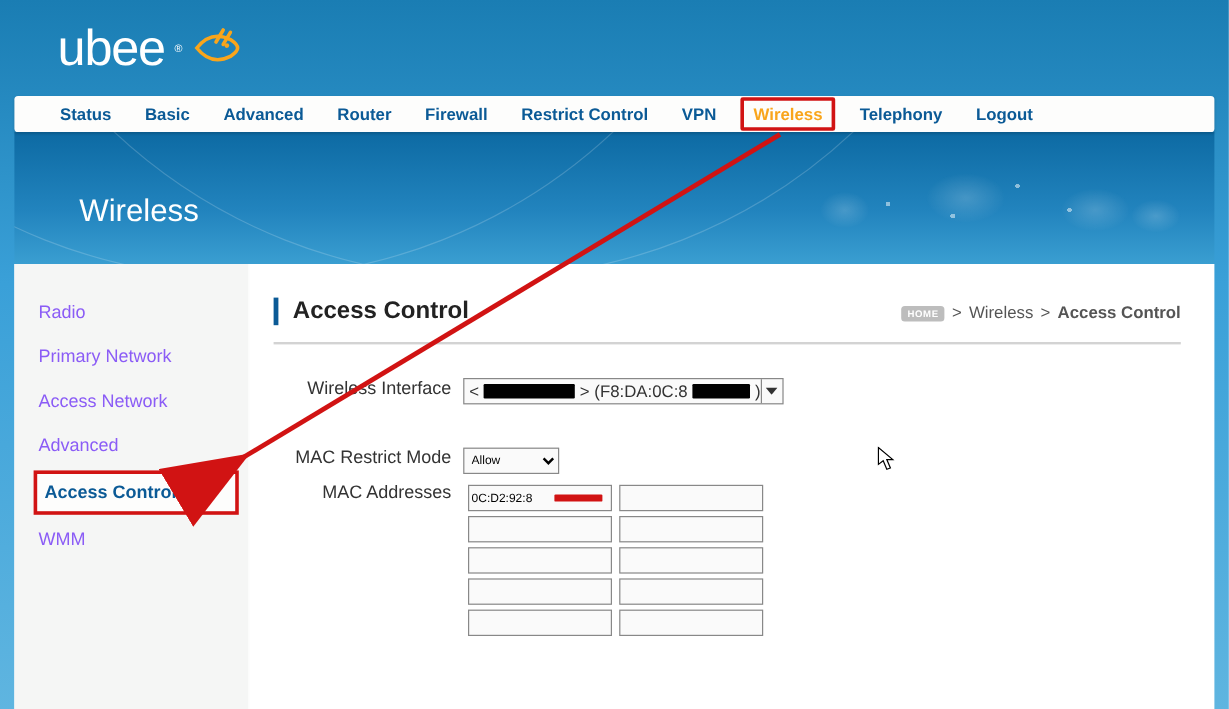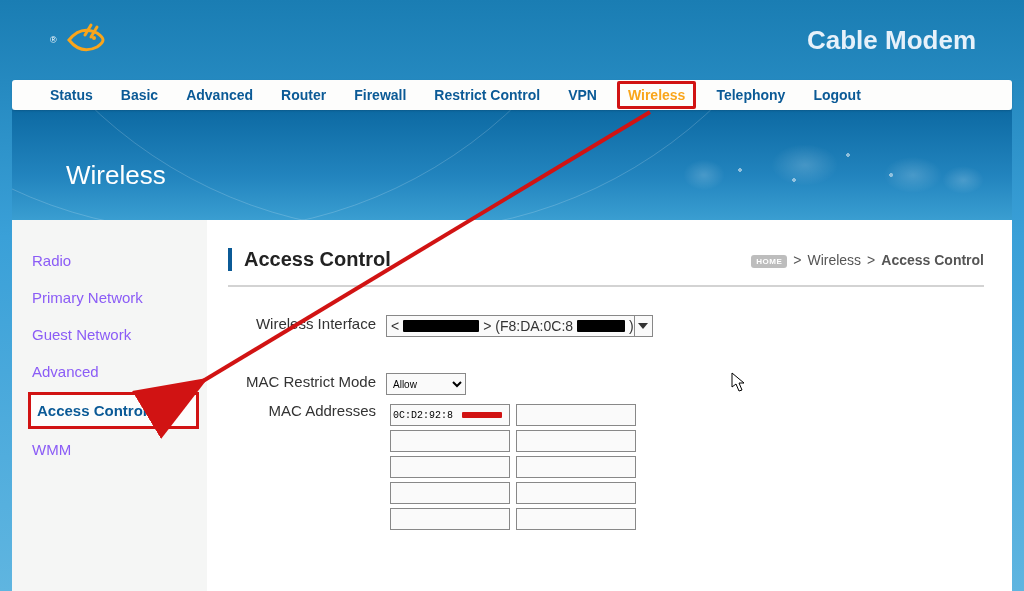--- a/index.html
+++ b/index.html
@@ -211,21 +211,21 @@
     border-radius: 1px;
     margin: 0 4px;
   }
   .iface-wrap .chev {
     width: 18px; text-align: center;
     border-left: 1px solid #888;
     align-self: stretch;
     display: flex; align-items: center; justify-content: center;
   }
   .mac-grid input.mac { width: 120px; }
-  .mac-grid td { padding: 1px 2px; font-family: Liberation Mono, monospace; }
+  .mac-grid td { padding: 1px 2px; }
   .mac-val-redact {
     position: absolute;
     background: #d11313;
     height: 6px;
     border-radius: 1px;
   }
   .mac-cell { position: relative; display: inline-block; }
 
   
   .arrow-svg {
@@ -242,28 +242,28 @@
     left: 523px; top: 152px;
     width: 16px; height: 22px;
     z-index: 15;
   }
 </style>
 </head>
 <body>
 
 <div class="header">
   <div class="logo">
+    <span class="logo-text">ubee</span>
       <span class="logo-reg">®</span>
     <svg width="42" height="42" viewBox="0 0 42 42">
       <path d="M6 21 Q18 6 34 14 Q40 18 40 21 Q40 24 34 28 Q18 36 6 21 Z" fill="none" stroke="#f9a51b" stroke-width="3"></path>
       <path d="M28 6 L22 16 M34 8 L28 18" stroke="#f9a51b" stroke-width="3" fill="none" stroke-linecap="round"></path>
       <circle cx="31" cy="19" r="2" fill="#f9a51b"></circle>
     </svg>
   </div>
-  <div class="device-name">Cable Modem</div>
 </div>
 
 <nav class="topnav">
   <a>Status</a>
   <a>Basic</a>
   <a>Advanced</a>
   <a>Router</a>
   <a>Firewall</a>
   <a>Restrict Control</a>
   <a>VPN</a>
@@ -275,21 +275,21 @@
 <div class="banner">
   <div class="banner-title">Wireless</div>
   <div class="banner-map"></div>
 </div>
 
 <div class="content">
 
   <aside class="sidebar">
     <div class="sidebar-item">Radio</div>
     <div class="sidebar-item">Primary Network</div>
-    <div class="sidebar-item">Guest Network</div>
+    <div class="sidebar-item">Access Network</div>
     <div class="sidebar-item">Advanced</div>
     <div class="sidebar-item active">Access Control</div>
     <div class="sidebar-item">WMM</div>
   </aside>
 
   <section class="main">
 
     <div class="page-heading">
       <h2>Access Control</h2>
       <div class="breadcrumb">

